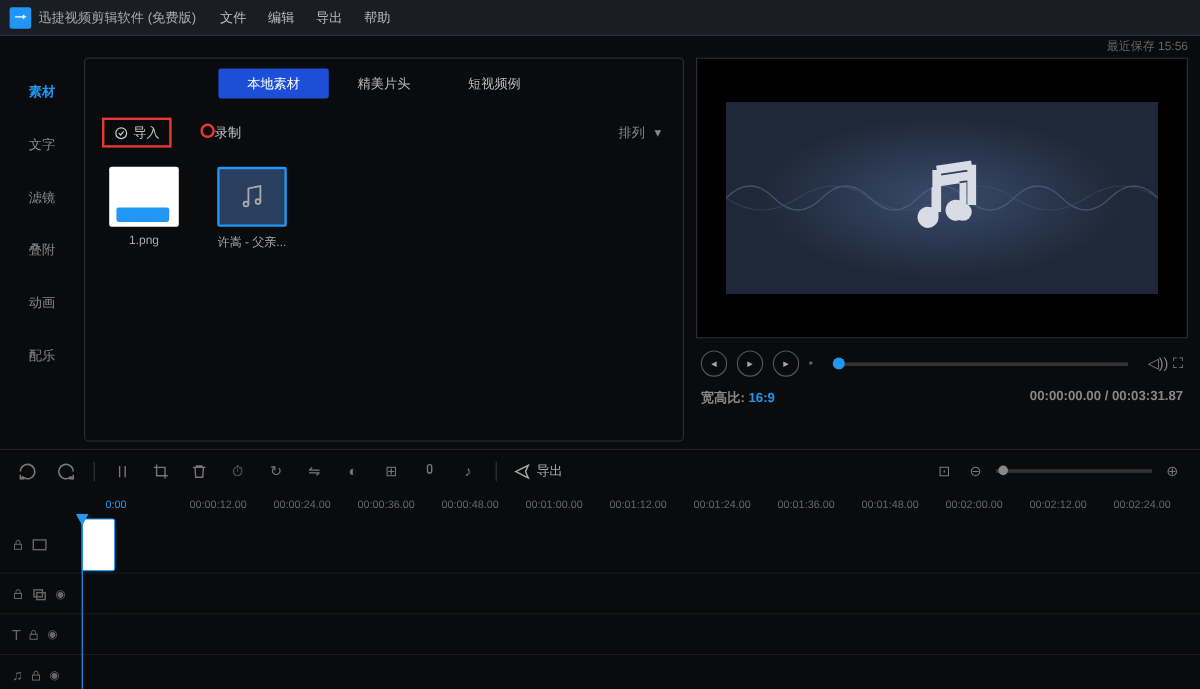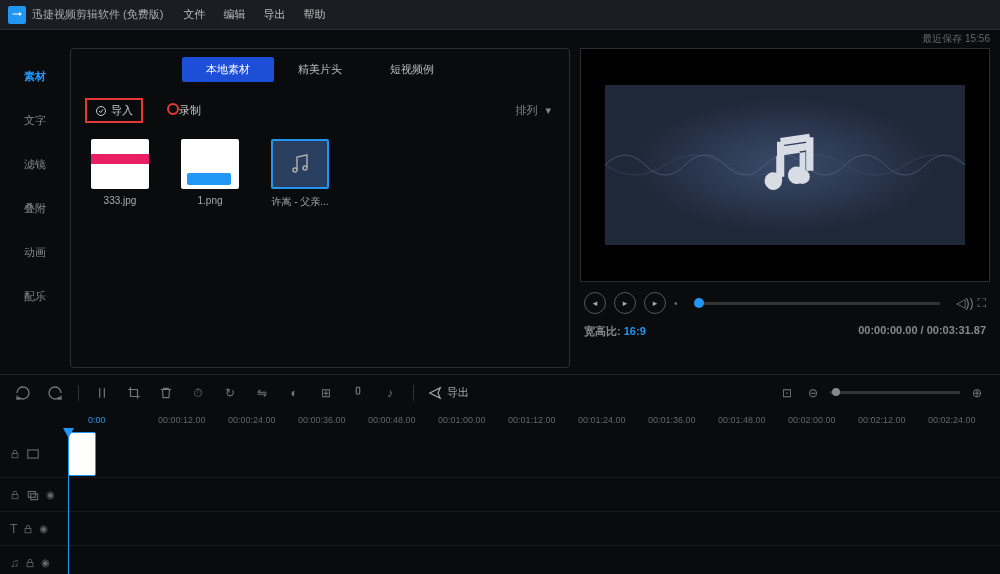--- a/index.html
+++ b/index.html
@@ -132,24 +132,20 @@
         <span class="record-dot"></span>
         <span>录制</span>
       </div>
       <div class="sort-dropdown">
         <span>排列</span>
         <span>▾</span>
       </div>
     </div>
     <div class="media-grid">
       <div class="media-item">
-        <div class="media-thumb" style="background:linear-gradient(#fff 30%,#e91e63 30%,#e91e63 50%,#fff 50%);"></div>
-        <span class="media-name">333.jpg</span>
-      </div>
-      <div class="media-item">
         <div class="media-thumb" style="background:#fff;position:relative;">
             <div style="position:absolute;bottom:4px;left:6px;width:44px;height:12px;background:#2196f3;border-radius:2px;"></div>
           </div>
         <span class="media-name">1.png</span>
       </div>
       <div class="media-item">
         <div class="media-thumb audio">
           <svg width="24" height="24" viewBox="0 0 24 24" fill="none" stroke="#aaa" stroke-width="1.5">
               <path d="M9 18V5l10-2v13"></path>
               <circle cx="7" cy="18" r="2"></circle>

